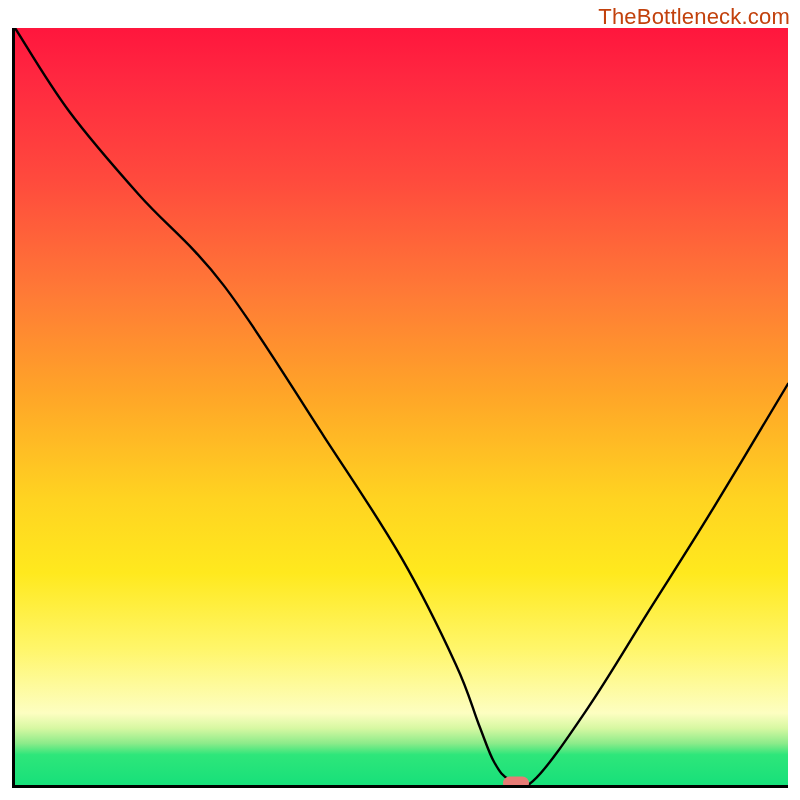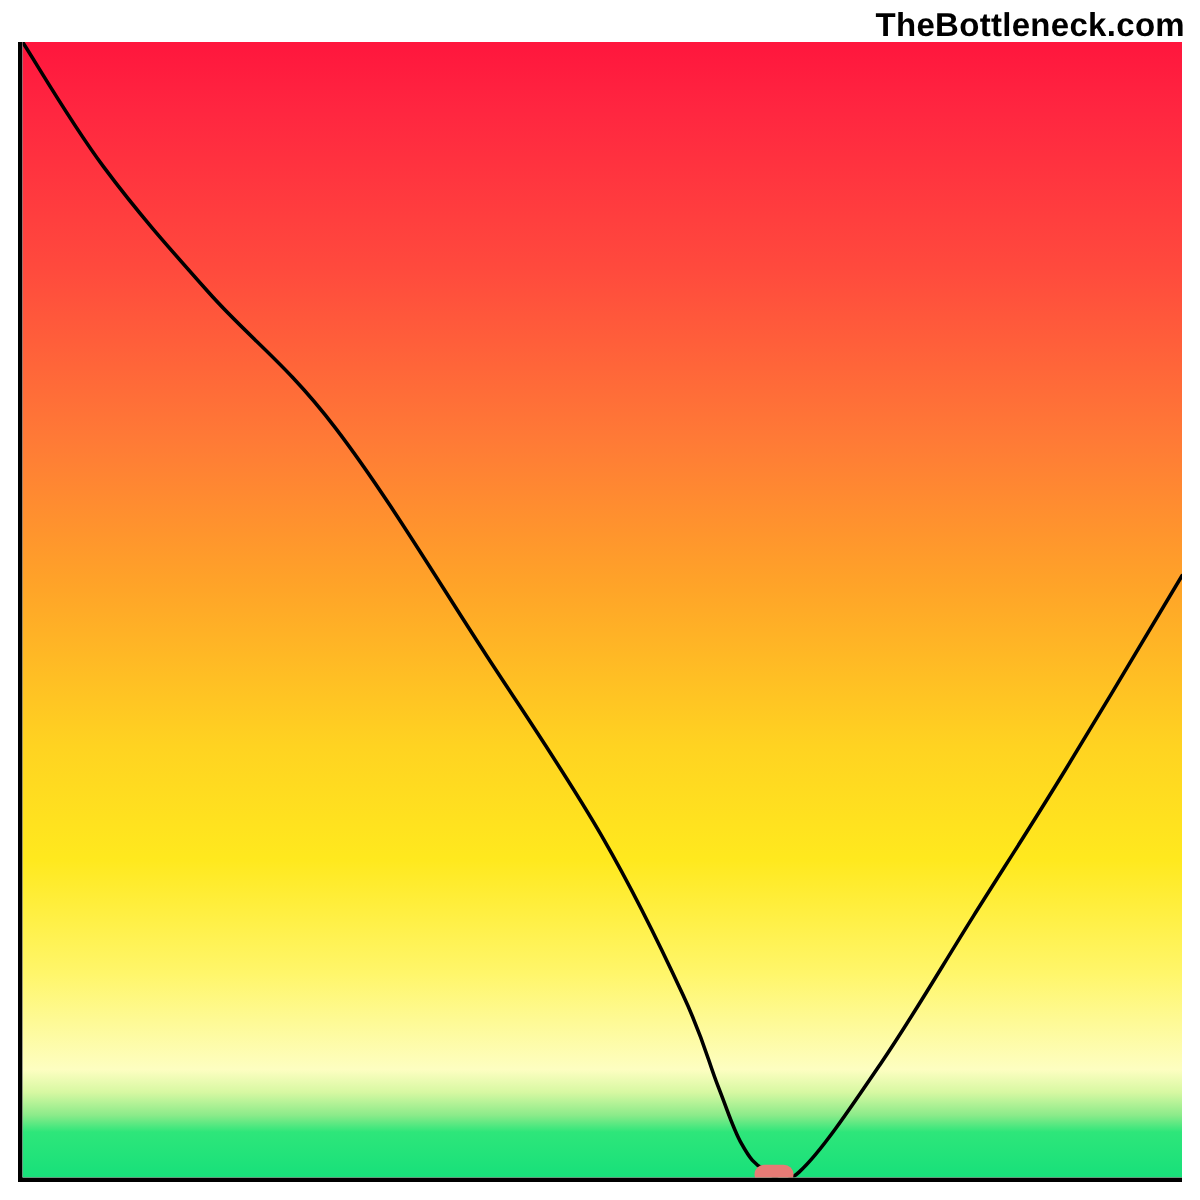--- a/index.html
+++ b/index.html
@@ -10,22 +10,22 @@
     width: 800px;
     height: 800px;
   }
 
   .watermark {
     position: absolute;
     top: 4px;
     right: 10px;
     font-family: Arial, Helvetica, sans-serif;
     font-size: 22px;
-    font-weight: 700;
-    color: #000000;
+    font-weight: 400;
+    color: #c2410c;
     letter-spacing: 0.2px;
     z-index: 5;
   }
 
   .plot-area {
     position: absolute;
     left: 12px;
     top: 28px;
     width: 776px;   
     height: 760px;  

